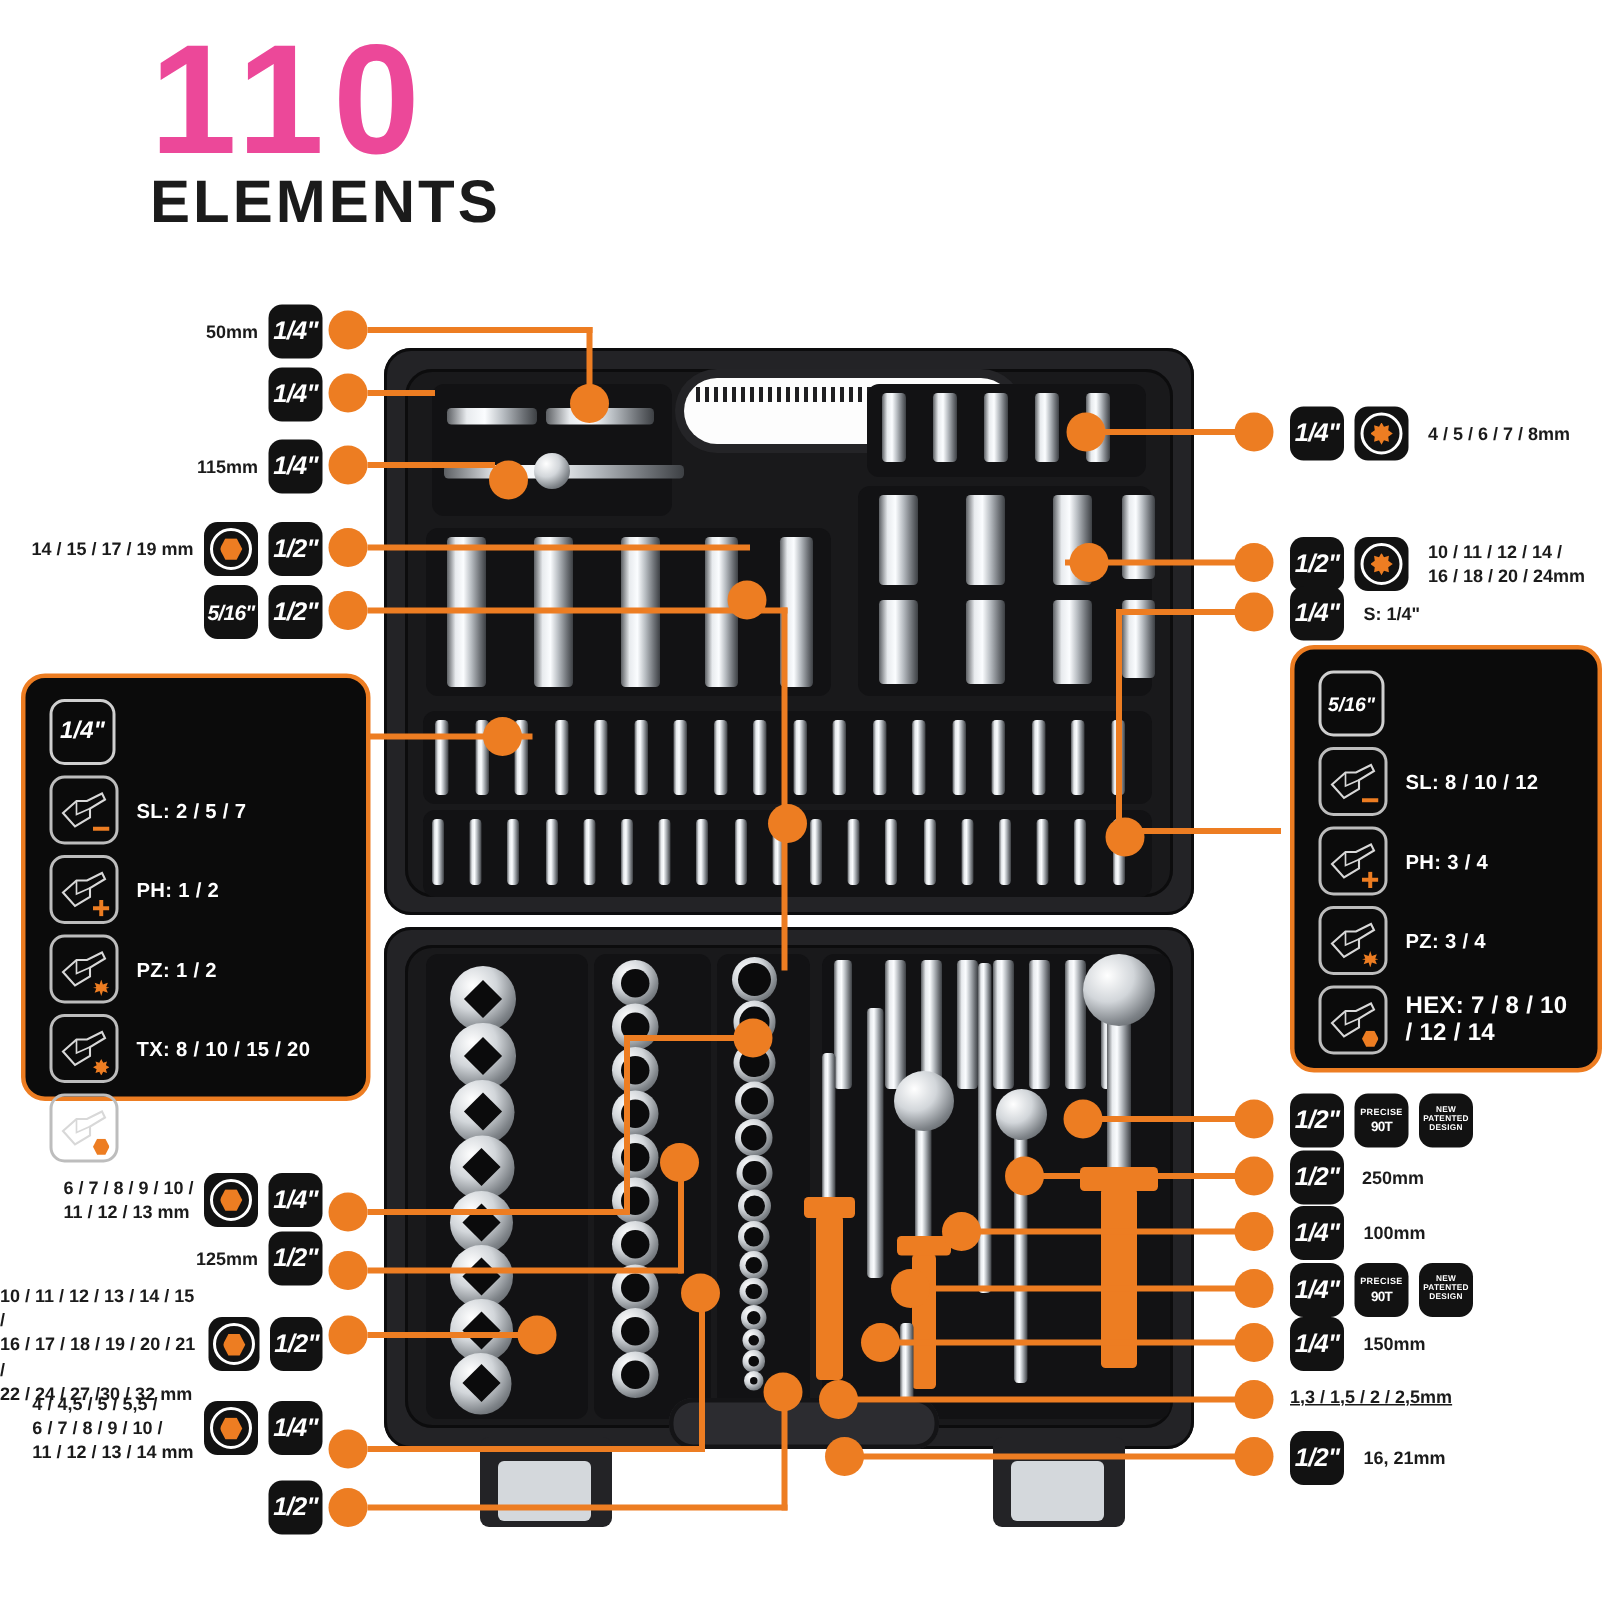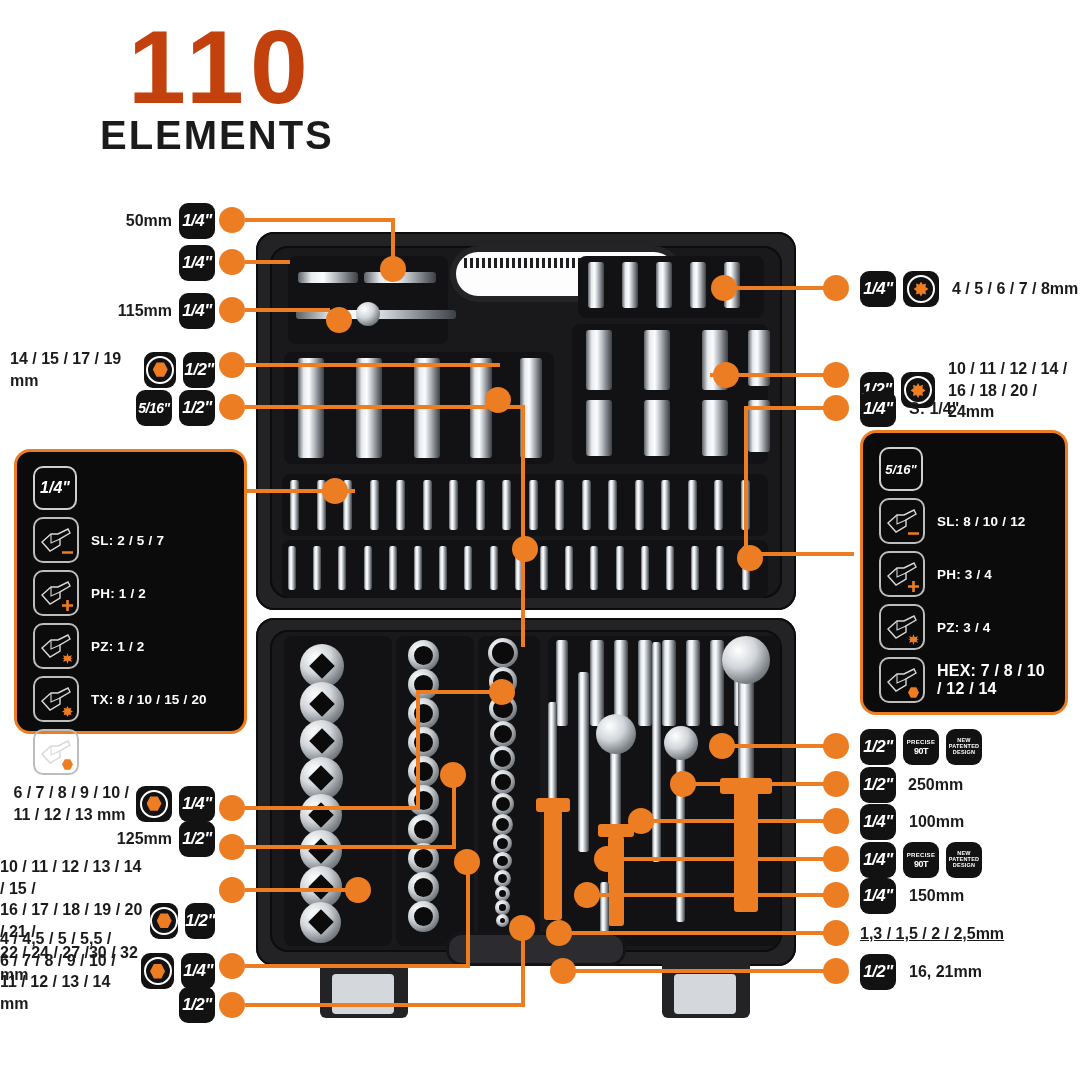--- a/index.html
+++ b/index.html
@@ -1,22 +1,22 @@
 <!DOCTYPE html>
 <html><head>
 <meta charset="utf-8">
 <style>
   html,body{margin:0;padding:0;background:#ffffff;}
   body{width:1080px;height:1080px;position:relative;overflow:hidden;
        font-family:"Liberation Sans",sans-serif;color:#1b1b1b;}
 
   
   #headline{position:absolute;left:100px;top:18px;}
-  #headline .num{font-size:104px;font-weight:700;color:#c2410c;line-height:.95;
-       letter-spacing:6px;font-family:"Liberation Sans",sans-serif;margin-left:28px;}
+  #headline .num{font-size:104px;font-weight:700;color:#ec4899;line-height:.95;
+       letter-spacing:6px;font-family:"Liberation Sans",sans-serif;}
   #headline .sub{font-size:40px;font-weight:700;color:#1b1b1b;letter-spacing:2px;
        margin-top:-4px;}
 
   
   .abs{position:absolute;}
 
   
   .lline{position:absolute;background:#ED7D22;}
   .ldot{position:absolute;width:26px;height:26px;border-radius:50%;background:#ED7D22;}
 
@@ -36,21 +36,21 @@
         17% 13%,39% 20%);}
   .chip.badge90{flex-direction:column;gap:1px;font-style:normal;font-weight:700;}
   .chip.badge90 .t{font-size:6px;letter-spacing:.3px;}
   .chip.badge90 .b{font-size:9px;}
   .chip.badgenew{flex-direction:column;font-style:normal;font-weight:700;
         line-height:1.05;}
   .chip.badgenew .t{font-size:5.5px;letter-spacing:.2px;text-align:center;}
 
   
   .row{position:absolute;display:flex;align-items:center;gap:7px;}
-  .row .txt{font-size:16px;font-weight:700;color:#1b1b1b;line-height:1.35;
+  .row .txt{font-size:12px;font-weight:700;color:#1b1b1b;line-height:1.35;
         white-space:pre-line;}
   .row.rt{justify-content:flex-end;}
 
   
   .card{position:absolute;background:#0b0b0b;border:3px solid #ED7D22;
         border-radius:16px;padding:14px 16px;box-sizing:border-box;}
   .card .hdr{width:40px;height:40px;border:2px solid #cfcfcf;border-radius:10px;
         display:flex;align-items:center;justify-content:center;color:#fff;
         font-size:16px;font-weight:700;font-style:italic;margin-bottom:6px;}
   .card .crow{display:flex;align-items:center;gap:12px;margin:7px 0;}

